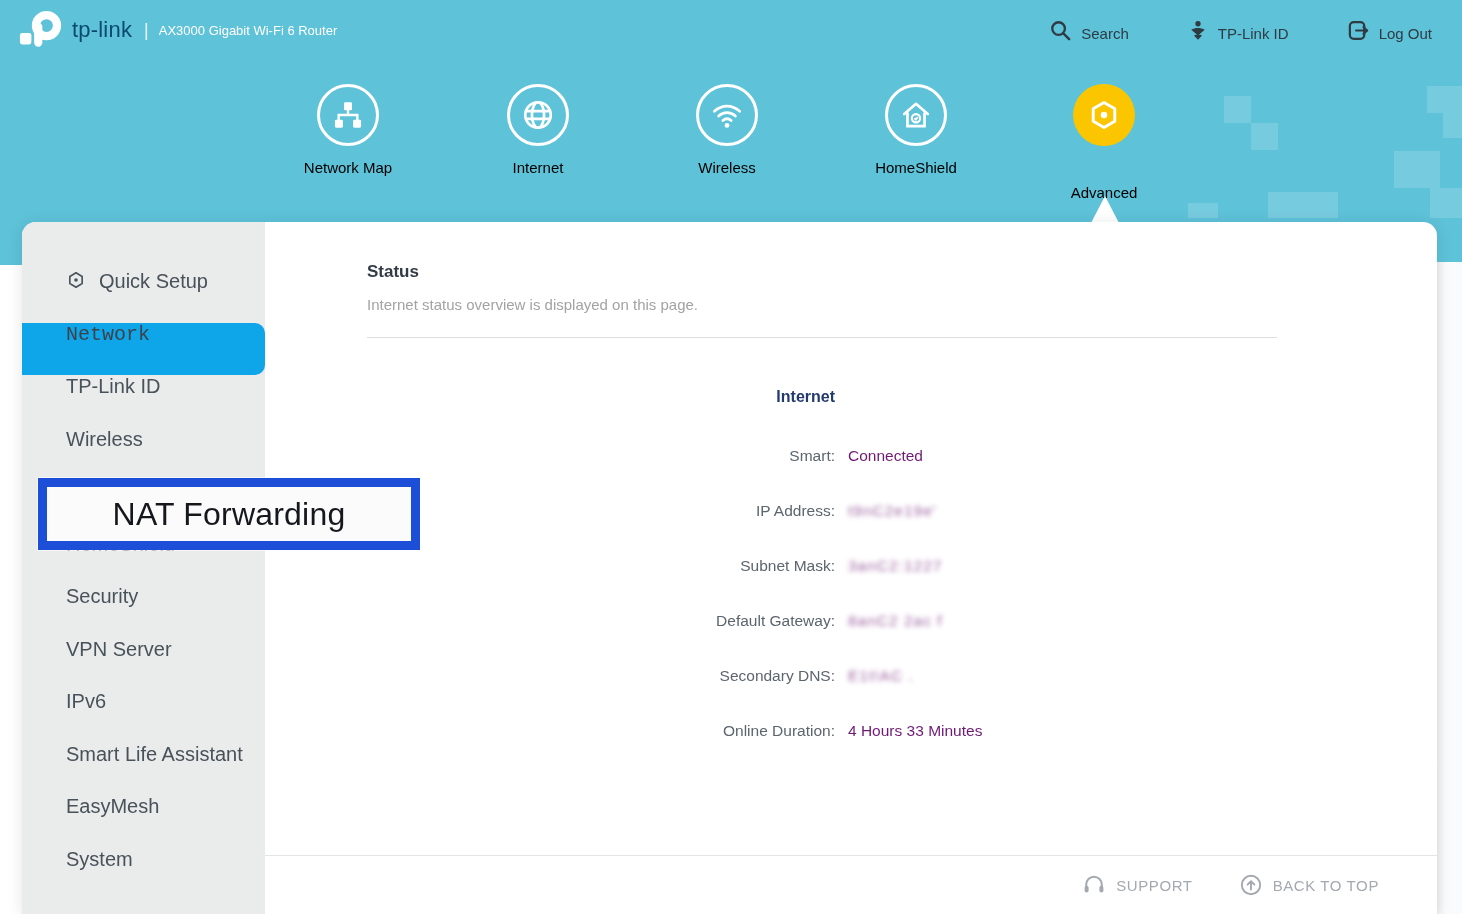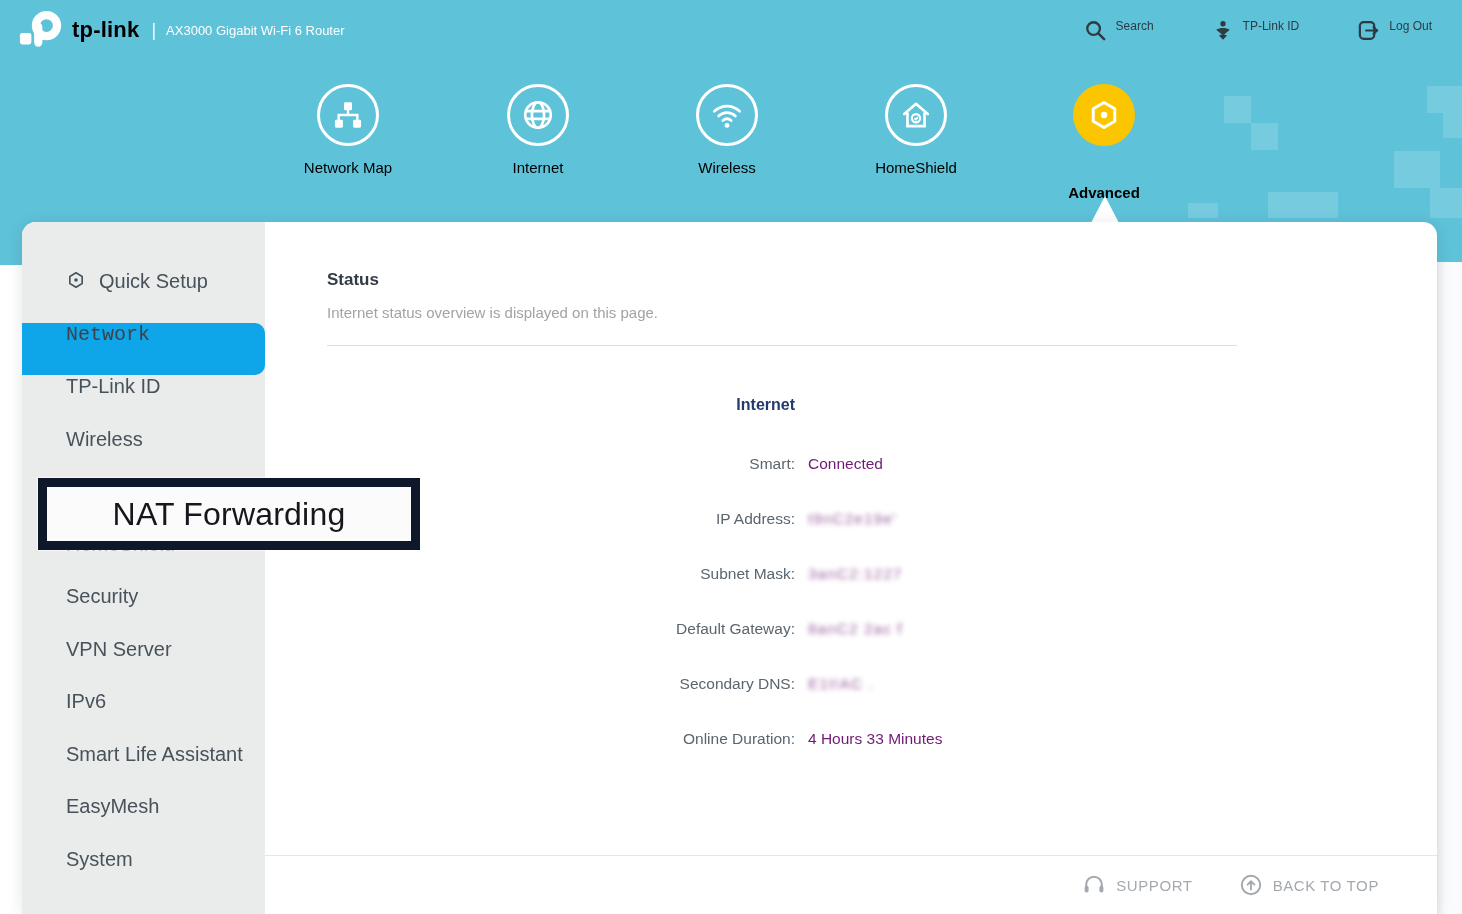--- a/index.html
+++ b/index.html
@@ -8,35 +8,35 @@
 
   
   .blue-header { position:absolute; left:0; top:0; width:1462px; height:265px;
     background:#5ec2d9; overflow:hidden; }
   .deco { position:absolute; background:rgba(255,255,255,0.16); }
 
   .top-bar { position:absolute; left:0; top:0; width:100%; height:60px;
     display:flex; align-items:center; padding:0 30px 0 18px; }
   .brand-wrap { display:flex; align-items:center; gap:8px; }
   .brand-logo { width:46px; height:44px; margin-top:4px; }
-  .brand-name { color:#000000; font-size:22px; font-weight:bold; letter-spacing:0.2px; }
+  .brand-name { color:#0c4a6e; font-size:22px; font-weight:normal; letter-spacing:0.2px; }
   .brand-sep { color:rgba(255,255,255,0.9); font-size:18px; margin:0 10px 0 12px; font-weight:300; }
   .device-title { color:#ffffff; font-size:13px; }
   .top-actions { margin-left:auto; display:flex; align-items:center; gap:58px; }
-  .top-action { display:flex; align-items:flex-start; gap:9px; color:#2e3b43;
-    font-size:12px; cursor:pointer; }
+  .top-action { display:flex; align-items:flex-end; gap:9px; color:#2e3b43;
+    font-size:15px; cursor:pointer; }
   .top-action svg { display:block; }
 
   
   .nav-item { position:absolute; top:84px; width:180px; text-align:center; cursor:pointer; }
   .nav-circle { width:62px; height:62px; border-radius:50%; border:3px solid #ffffff;
     margin:0 auto; display:flex; align-items:center; justify-content:center; }
   .nav-item.active .nav-circle { border:none; background:#fbc600; width:62px; height:62px; }
   .nav-label { margin-top:13px; color:#000000; font-size:15px; }
-  .nav-item.active .nav-label { font-weight:bold;margin-top:38px; }
+  .nav-item.active .nav-label { font-weight:normal;margin-top:38px; }
   .nav-pointer { position:absolute; left:1091px; top:196px; width:0; height:0;
     border-left:14px solid transparent; border-right:14px solid transparent;
     border-bottom:27px solid #ffffff; }
 
   
   .right-gutter { position:absolute; right:0; top:262px; bottom:0; width:27px;
     background:linear-gradient(to right, #e9ecee 0px, #fafbfc 10px); }
 
   
   .panel { position:absolute; left:22px; top:222px; width:1415px; height:692px;
@@ -48,27 +48,27 @@
     border-radius:14px 0 0 0; padding-top:48px; }
   .sidebar ul { list-style:none; }
   .sidebar li { height:52.5px; display:flex; align-items:flex-start; padding-left:44px;
     font-size:20px; color:#48525a; cursor:pointer; }
   .sidebar li.active { background:#0ea5e9; color:#3c434b; border-radius:0 10px 10px 0;font-family:Liberation Mono, monospace; }
   .sidebar li.spacer { cursor:default; }
   .qs-icon { width:20px; height:20px; margin-right:13px; }
 
   
   .annotation-box { position:absolute; left:38px; top:478px; width:382px; height:72px;
-    background:#fbfbfb; border:9px solid #0f172a; z-index:20;
+    background:#fbfbfb; border:9px solid #1d4ed8; z-index:20;
     display:flex; align-items:center; justify-content:center;
     box-shadow:0 0 0 1px rgba(255,255,255,0.6); }
   .annotation-box span { font-size:32px; color:#15171c; letter-spacing:0.2px; }
 
   
-  .main { flex:1; position:relative; padding:40px 0 0 62px;margin-top:8px; }
+  .main { flex:1; position:relative; padding:40px 0 0 102px; }
   .page-title { font-size:17px; font-weight:bold; color:#333c46; }
   .page-subtitle { margin-top:14px; font-size:15px; color:#a3a3a3; }
   .title-divider { margin-top:24px; width:910px; height:1px; background:#dcdfe1; }
   .section-title { margin-top:50px; width:468px; text-align:right;
     font-size:16px; font-weight:bold; color:#223a6e; }
   .rows { margin-top:22px; }
   .status-row { height:55px; display:flex; align-items:center; font-size:15.5px; }
   .row-label { width:468px; text-align:right; color:#5b656e; }
   .row-value { margin-left:13px; color:#701a75;text-align:center; }
   .obscured { filter:blur(2.6px); opacity:0.7; letter-spacing:1px; }

